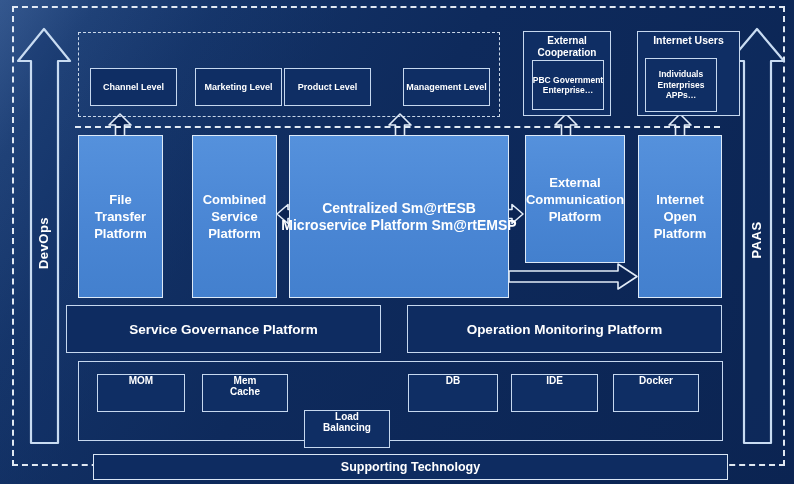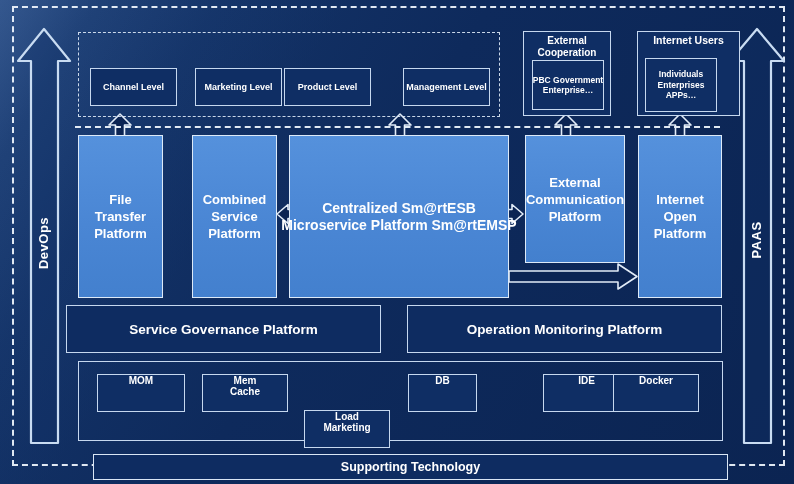--- a/index.html
+++ b/index.html
@@ -165,26 +165,26 @@
   <div class="abs support-group"></div>
   <div class="abs tech" style="left:97px;width:88px;">
     <div>MOM</div>
   </div>
   <div class="abs tech" style="left:202px;width:86px;">
     <div>Mem</div>
     <div>Cache</div>
   </div>
   <div class="abs tech" style="left:304px;width:86px;margin-top:36px;">
     <div>Load</div>
-    <div>Marketing</div>
+    <div>Balancing</div>
   </div>
-  <div class="abs tech" style="left:408px;width:69px;">
+  <div class="abs tech" style="left:408px;width:90px;">
     <div>DB</div>
   </div>
-  <div class="abs tech" style="left:511px;width:87px;margin-left:32px;">
+  <div class="abs tech" style="left:511px;width:87px;">
     <div>IDE</div>
   </div>
   <div class="abs tech" style="left:613px;width:86px;">
     <div>Docker</div>
   </div>
   <div class="abs support-bar">
     <span>Supporting Technology</span>
   </div>
 
 </div>

